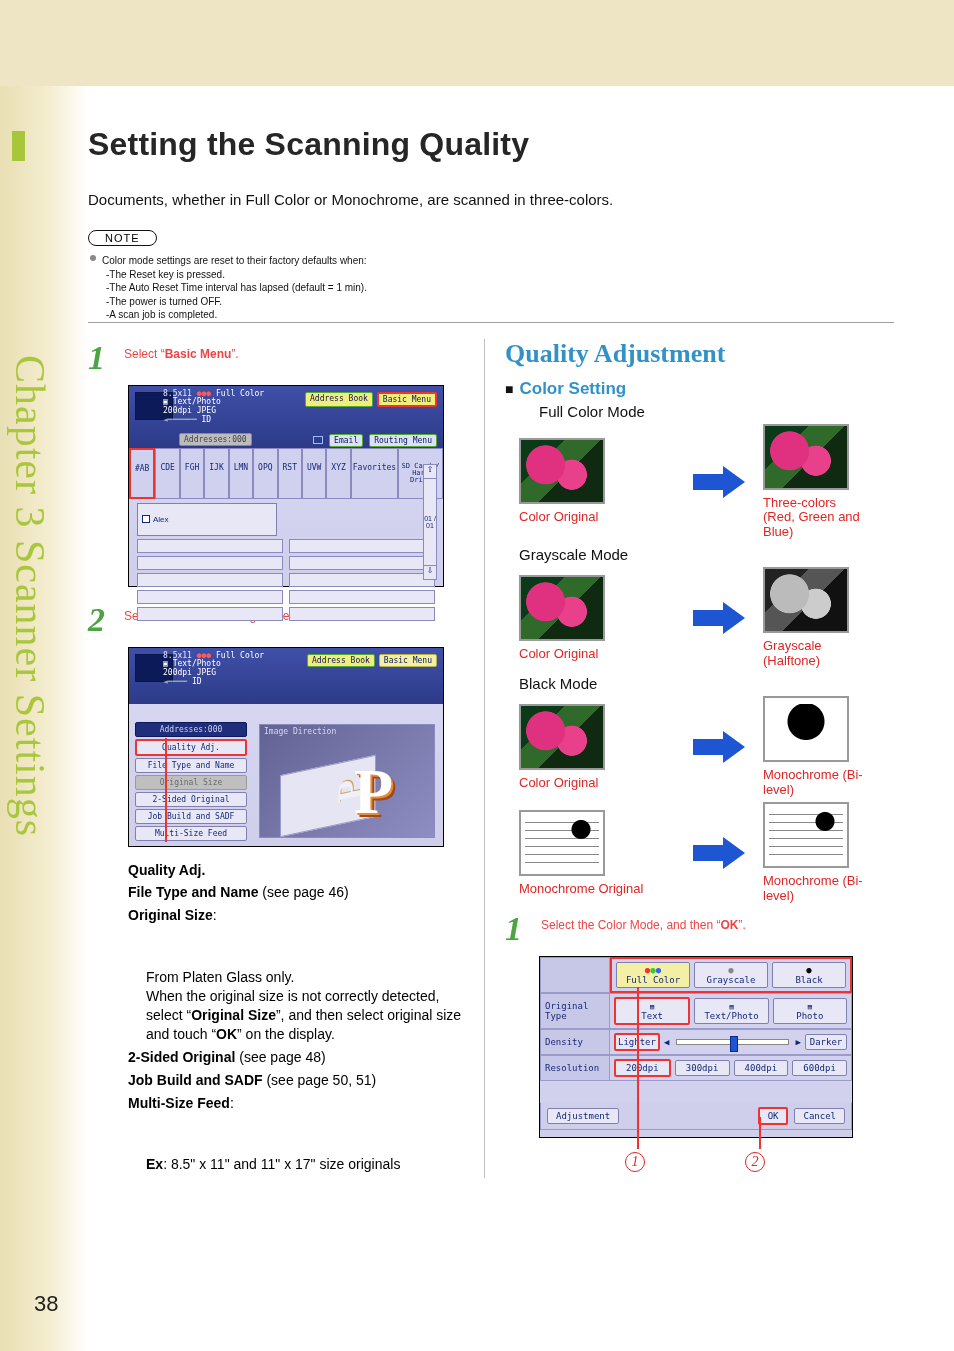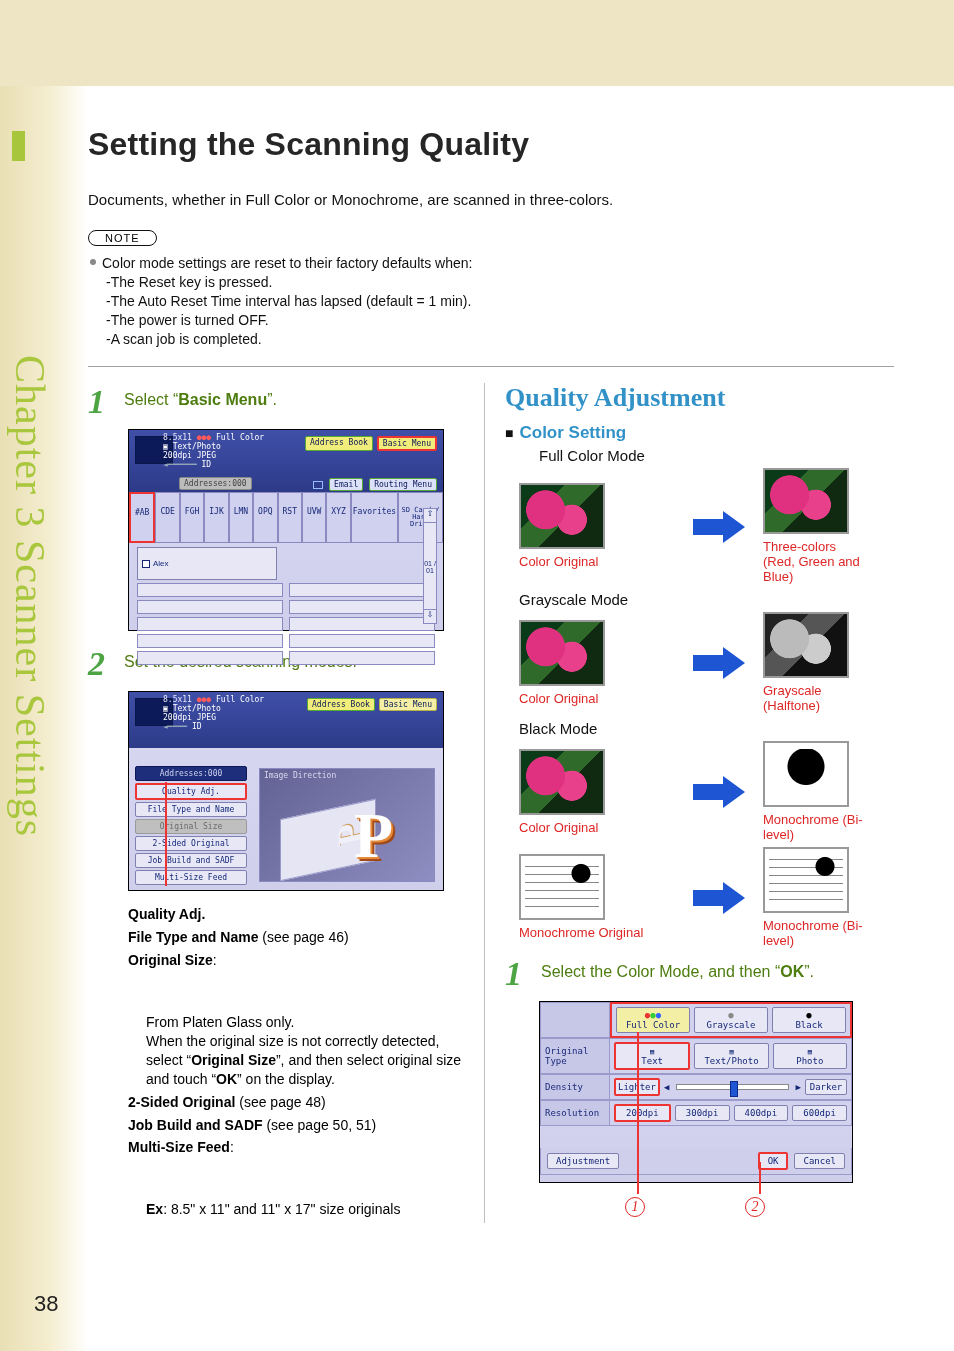--- a/index.html
+++ b/index.html
@@ -7,29 +7,29 @@
   .outer { width: 954px; height: 1351px; background: #eee5c4; position: relative; }
   .page { position: absolute; left: 0; top: 86px; width: 954px; height: 1265px; background: #fff; padding-top: 40px; padding-left: 88px; padding-right: 60px; }
   .side-gradient { position: absolute; left: 0; top: 86px; width: 88px; height: 1265px; background: linear-gradient(to right, #e9dfb4 0%, #f4edcf 55%, #ffffff 100%); z-index: 1; }
   .page-title-bar { position: absolute; left: 12px; top: 131px; width: 13px; height: 30px; background: #a8c63c; z-index: 3; }
   .side-label { position: absolute; left: 6px; top: 355px; z-index: 4; transform-origin: left top; }
   .side-label-text { writing-mode: vertical-rl; transform: rotate(0deg); font-family: "Times New Roman", serif; font-size: 42px; color: #a9c73d; letter-spacing: 1px; }
   .content { position: relative; z-index: 2; }
   h1.main { font-family: Arial, sans-serif; font-weight: 900; font-size: 32px; color: #262626; margin-bottom: 28px; letter-spacing: 0.2px; }
   .intro { font-size: 15px; color: #111; margin-bottom: 20px; }
   .note-lozenge { border: 1px solid #111; border-radius: 11px; padding: 1px 16px; font-size: 11px; display: inline-block; margin-bottom: 8px; font-family: Arial; letter-spacing: 1px; }
-  .note-list { font-size: 14px; color: #111; line-height: 1.35; margin-bottom: 18px; padding-left: 2px; }
+  .note-list { font-size: 10px; color: #111; line-height: 1.35; padding-left: 2px; }
   .note-list .bullet { display: inline-block; width: 6px; height: 6px; background: #888; border-radius: 50%; margin-right: 6px; vertical-align: 3px; }
   .divider { border: 0; border-top: 1px solid #a0a0a0; margin-bottom: 16px; }
   .columns { display: flex; gap: 0; }
   .left-col { width: 396px; padding-right: 18px; }
   .right-col { width: 398px; padding-left: 20px; border-left: 1px solid #bfbfbf; }
   .step-number { font-family: "Times New Roman", serif; font-size: 34px; font-style: italic; font-weight: bold; color: #4ca443; width: 36px; display: inline-block; vertical-align: top; }
   .step-row { display: flex; align-items: flex-start; margin-bottom: 8px; }
-  .step-text { font-size: 16px; color: #4d7c0f; padding-top: 8px; }
+  .step-text { font-size: 12px; color: #ef4444; padding-top: 8px; }
   .bold { font-weight: bold; }
   .screenshot { border: 1px solid #000; background: linear-gradient(to bottom, #d9d9f3, #cfcfec); margin: 6px 0 14px 40px; position: relative; font-size: 8px; }
   .ss1 { width: 316px; height: 202px; }
   .ss2 { width: 316px; height: 200px; }
   .ss3 { width: 314px; height: 182px; margin-left: 34px; }
   .ss-topstrip { height: 62px; background: linear-gradient(to bottom, #4050a8, #2c3a88); position: relative; }
   .ss-badge { position: absolute; left: 6px; top: 6px; width: 38px; height: 28px; background: #0c1a5a; border: 1px solid #0a1548; }
   .ss-formattext { position: absolute; left: 34px; top: 4px; color: #e8e8f8; font-family: monospace; line-height: 1.1; font-size: 8px; }
   .ss-formattext .fc { color: #ff5a5a; }
   .ss-formattext .tp { color: #fff; }

